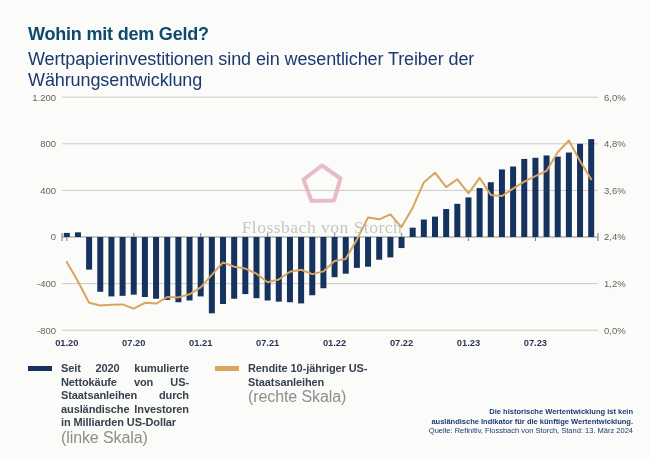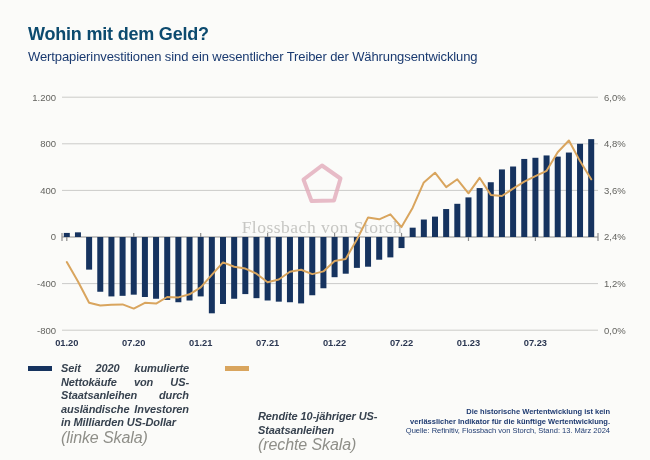--- a/index.html
+++ b/index.html
@@ -1,28 +1,28 @@
 <!DOCTYPE html>
 <html><head>
 <meta charset="utf-8">
 <style>
   html,body{margin:0;padding:0;}
   body{font-family:"Liberation Sans",sans-serif;background:#e8e8e6;}
   .page{position:relative;width:650px;height:460px;background:#fbfbf9;overflow:hidden;}
   .page svg{position:absolute;left:0;top:0;}
   .hdr{position:absolute;left:28px;top:24px;width:560px;}
   .title{font-size:18px;font-weight:700;color:#0c4a6e;letter-spacing:-0.2px;}
-  .subtitle{font-size:13px;font-weight:400;color:#1a3a70;margin-top:4px;letter-spacing:-0.1px;}
-  .legend{position:absolute;left:28px;top:362px;display:flex;gap:36px;font-style:italic;}
+  .subtitle{font-size:18px;font-weight:400;color:#1a3a70;margin-top:4px;letter-spacing:-0.1px;}
+  .legend{position:absolute;left:28px;top:362px;display:flex;gap:26px;}
   .leg-item{display:flex;align-items:flex-start;}
   .swatch{width:24px;height:5px;margin-top:4px;flex:0 0 auto;}
   .leg-txt{margin-left:9px;width:128px;font-size:11px;line-height:13.5px;font-weight:700;color:#37424f;text-align:justify;letter-spacing:-0.1px;}
-  .leg-txt.w2{width:122px;text-align:left;margin-top:48px;}
+  .leg-txt.w2{width:122px;text-align:left;}
   .leg-note{font-size:16px;font-weight:400;color:#8e8e88;margin-top:1px;text-align:left;}
-  .footer{position:absolute;right:40px;top:407px;text-align:right;color:#1e3a70;font-size:7.5px;line-height:9.5px;}
+  .footer{position:absolute;right:17px;top:407px;text-align:right;color:#1e3a70;font-size:7.5px;line-height:9.5px;}
   .footer .b{font-weight:700;}
 </style>
 </head>
 <body>
 
 <div class="page">
 
   <svg id="chart" width="650" height="460" viewBox="0 0 650 460">
       <g>
         <line x1="62" y1="97.19999999999999" x2="598" y2="97.19999999999999" stroke="#cbcbc9" stroke-width="1"></line>
@@ -142,17 +142,17 @@
       <div class="swatch" id="sw1" style="background: rgb(217, 165, 94);"></div>
       <div class="leg-txt w2">
         <span>Rendite 10-jähriger US-Staatsanleihen</span>
         <div class="leg-note">(rechte Skala)</div>
       </div>
     </div>
   </div>
 
   <div class="footer">
     <div class="b">Die historische Wertentwicklung ist kein</div>
-    <div class="b">verlässlicher Indikator für die künftige Wertentwicklung.</div>
+    <div class="b">ausländische Indikator für die künftige Wertentwicklung.</div>
     <div>Quelle: Refinitiv, Flossbach von Storch, Stand: 13. März 2024</div>
   </div>
 
 </div>
 
 </body></html>

